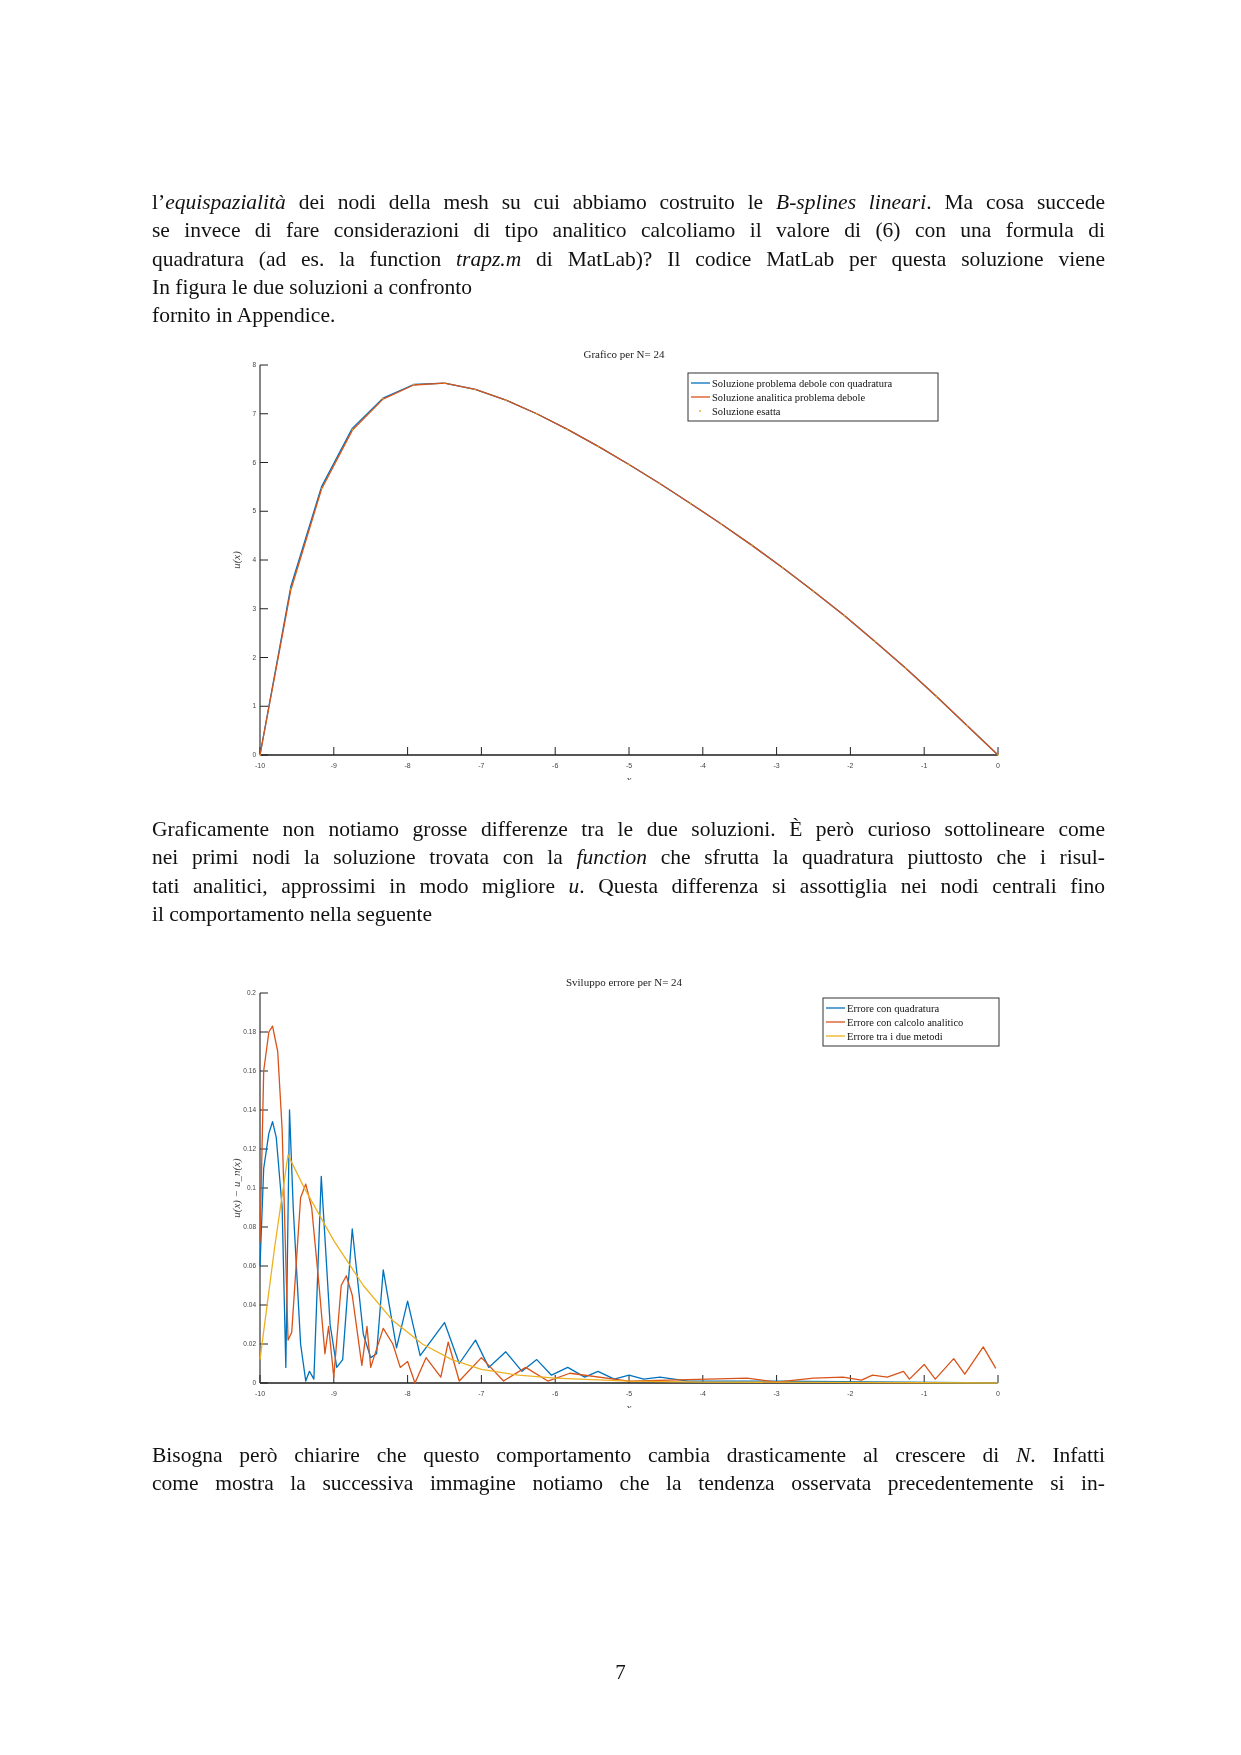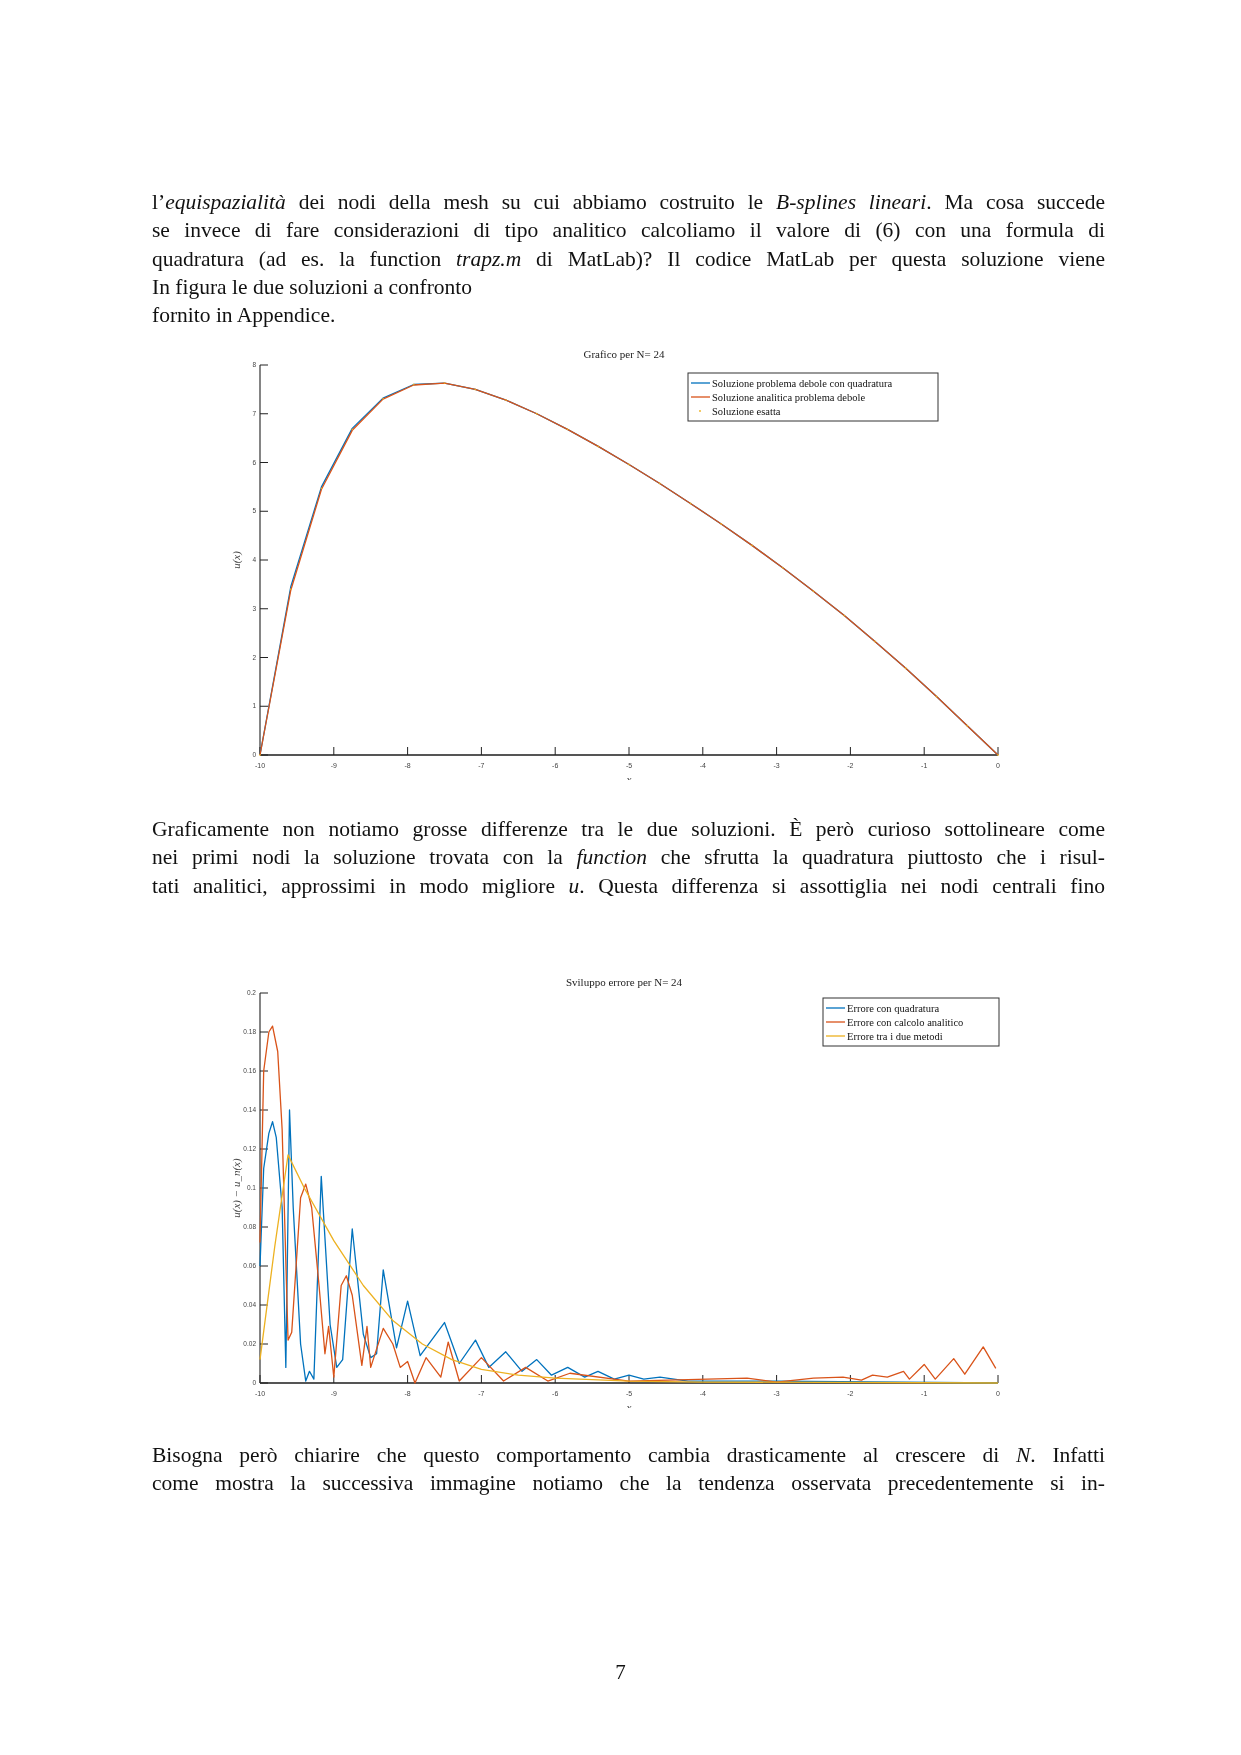--- a/index.html
+++ b/index.html
@@ -109,20 +109,21 @@
         <circle cx="476" cy="71" r="0.9" fill="#EDB120"></circle>
         <text x="488" y="74.5" font-size="10.5" font-family="Liberation Serif, serif" fill="#111">Soluzione esatta</text>
       </g>
     </svg>
 </div>
 
 <div class="para" style="top:815px;" id="p2">
     <span class="line just"><span>Graficamente non notiamo grosse differenze tra le due soluzioni. È però curioso sottolineare come</span></span>
     <span class="line just"><span>nei primi nodi la soluzione trovata con la </span><em>function</em><span> che sfrutta la quadratura piuttosto che i risul-</span></span>
     <span class="line just"><span>tati analitici, approssimi in modo migliore </span><em>u</em><span>. Questa differenza si assottiglia nei nodi centrali fino</span></span>
+    <span class="line"><span>il comportamento nella seguente</span></span>
   </div>
 
 <div class="fig" style="top:968px;">
   <svg id="chart2" width="790" height="440" viewBox="0 0 790 440">
       <text x="400" y="18" font-size="11" text-anchor="middle" font-family="Liberation Serif, serif" fill="#222">Sviluppo errore per N= 24</text>
       <line x1="36" y1="25" x2="36" y2="415" stroke="#333" stroke-width="1.2"></line>
       <line x1="36" y1="415" x2="774" y2="415" stroke="#555" stroke-width="2"></line>
       <line x1="36" y1="415" x2="36" y2="407" stroke="#222" stroke-width="1"></line>
       <text x="36" y="428" font-size="7" text-anchor="middle" font-family="Liberation Sans, sans-serif" fill="#444">-10</text>
       <line x1="109.8" y1="415" x2="109.8" y2="407" stroke="#222" stroke-width="1"></line>

